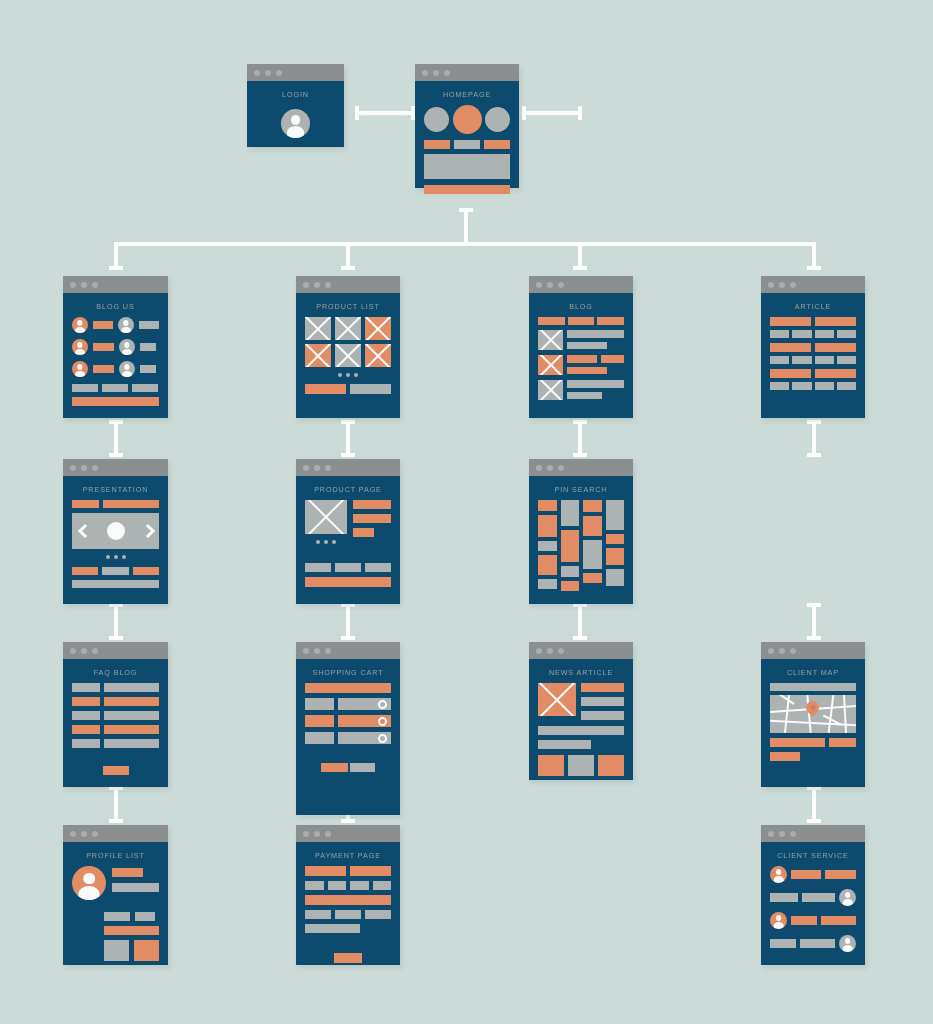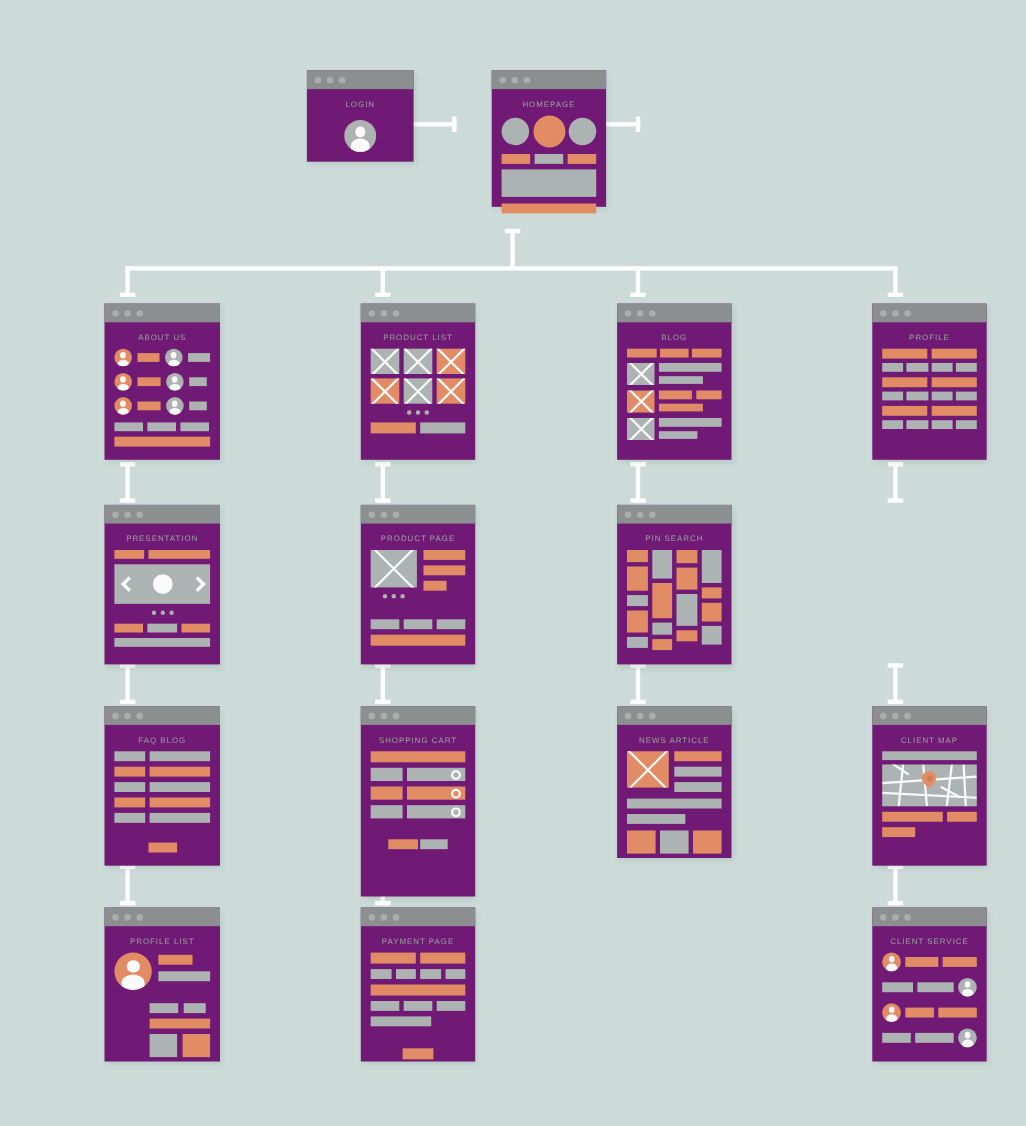--- a/index.html
+++ b/index.html
@@ -23,23 +23,22 @@
   .hbeam .cap.r{right:0;}
 
   
   .bus-line{position:absolute;height:4px;background:#fdfdfd;}
   .bus-drop{position:absolute;width:4px;background:#fdfdfd;}
   .bus-cap{position:absolute;width:14px;height:4px;background:#fdfdfd;}
 
   
   .card{
     position:absolute;
-    background:#701a75;
+    background:#0c4a6e;
     box-shadow:2px 3px 5px rgba(90,110,110,0.17);
-    margin-left:32px;
   }
   .titlebar{height:17px;background:#8b8f8f;position:relative;}
   .dot{position:absolute;top:6px;width:6px;height:6px;border-radius:50%;background:#a9adad;}
   .dot.d1{left:7px;}.dot.d2{left:18px;}.dot.d3{left:29px;}
   .cardtitle{
     text-align:center;color:#9aa0a0;font-size:7.2px;letter-spacing:.9px;
     padding-top:9px;padding-bottom:6px;font-family:"Liberation Sans", sans-serif;
   }
   .body{padding:0 9px 10px 9px;}
 
@@ -212,21 +211,21 @@
     </div>
   </div>
 
 
   <div class="card" style="left:63px;top:276px;width:105px;height:142px;">
     <div class="titlebar">
       <span class="dot d1"></span>
       <span class="dot d2"></span>
       <span class="dot d3"></span>
     </div>
-    <div class="cardtitle">ABOUT US</div>
+    <div class="cardtitle">BLOG US</div>
     <div class="body">
       <div class="row" style="gap:5px;align-items:center;margin-bottom:6px;">
         <span class="av o" style="width:16px;height:16px;">
             <span class="head"></span>
             <span class="shoulders"></span>
           </span>
         <span class="o" style="width:21px;height:8px;"></span>
         <span class="av g" style="width:16px;height:16px;">
             <span class="head"></span>
             <span class="shoulders"></span>
@@ -335,21 +334,21 @@
       </div>
     </div>
   </div>
 
   <div class="card" style="left:761px;top:276px;width:104px;height:142px;">
     <div class="titlebar">
       <span class="dot d1"></span>
       <span class="dot d2"></span>
       <span class="dot d3"></span>
     </div>
-    <div class="cardtitle">PROFILE</div>
+    <div class="cardtitle">ARTICLE</div>
     <div class="body">
       <div class="row" style="gap:4px;margin-bottom:4px;">
         <span class="o" style="flex:1;height:9px;"></span>
         <span class="o" style="flex:1;height:9px;"></span>
       </div>
       <div class="row" style="gap:3px;margin-bottom:5px;">
         <span class="g" style="flex:1;height:8px;"></span>
         <span class="g" style="flex:1;height:8px;"></span>
         <span class="g" style="flex:1;height:8px;"></span>
         <span class="g" style="flex:1;height:8px;"></span>

